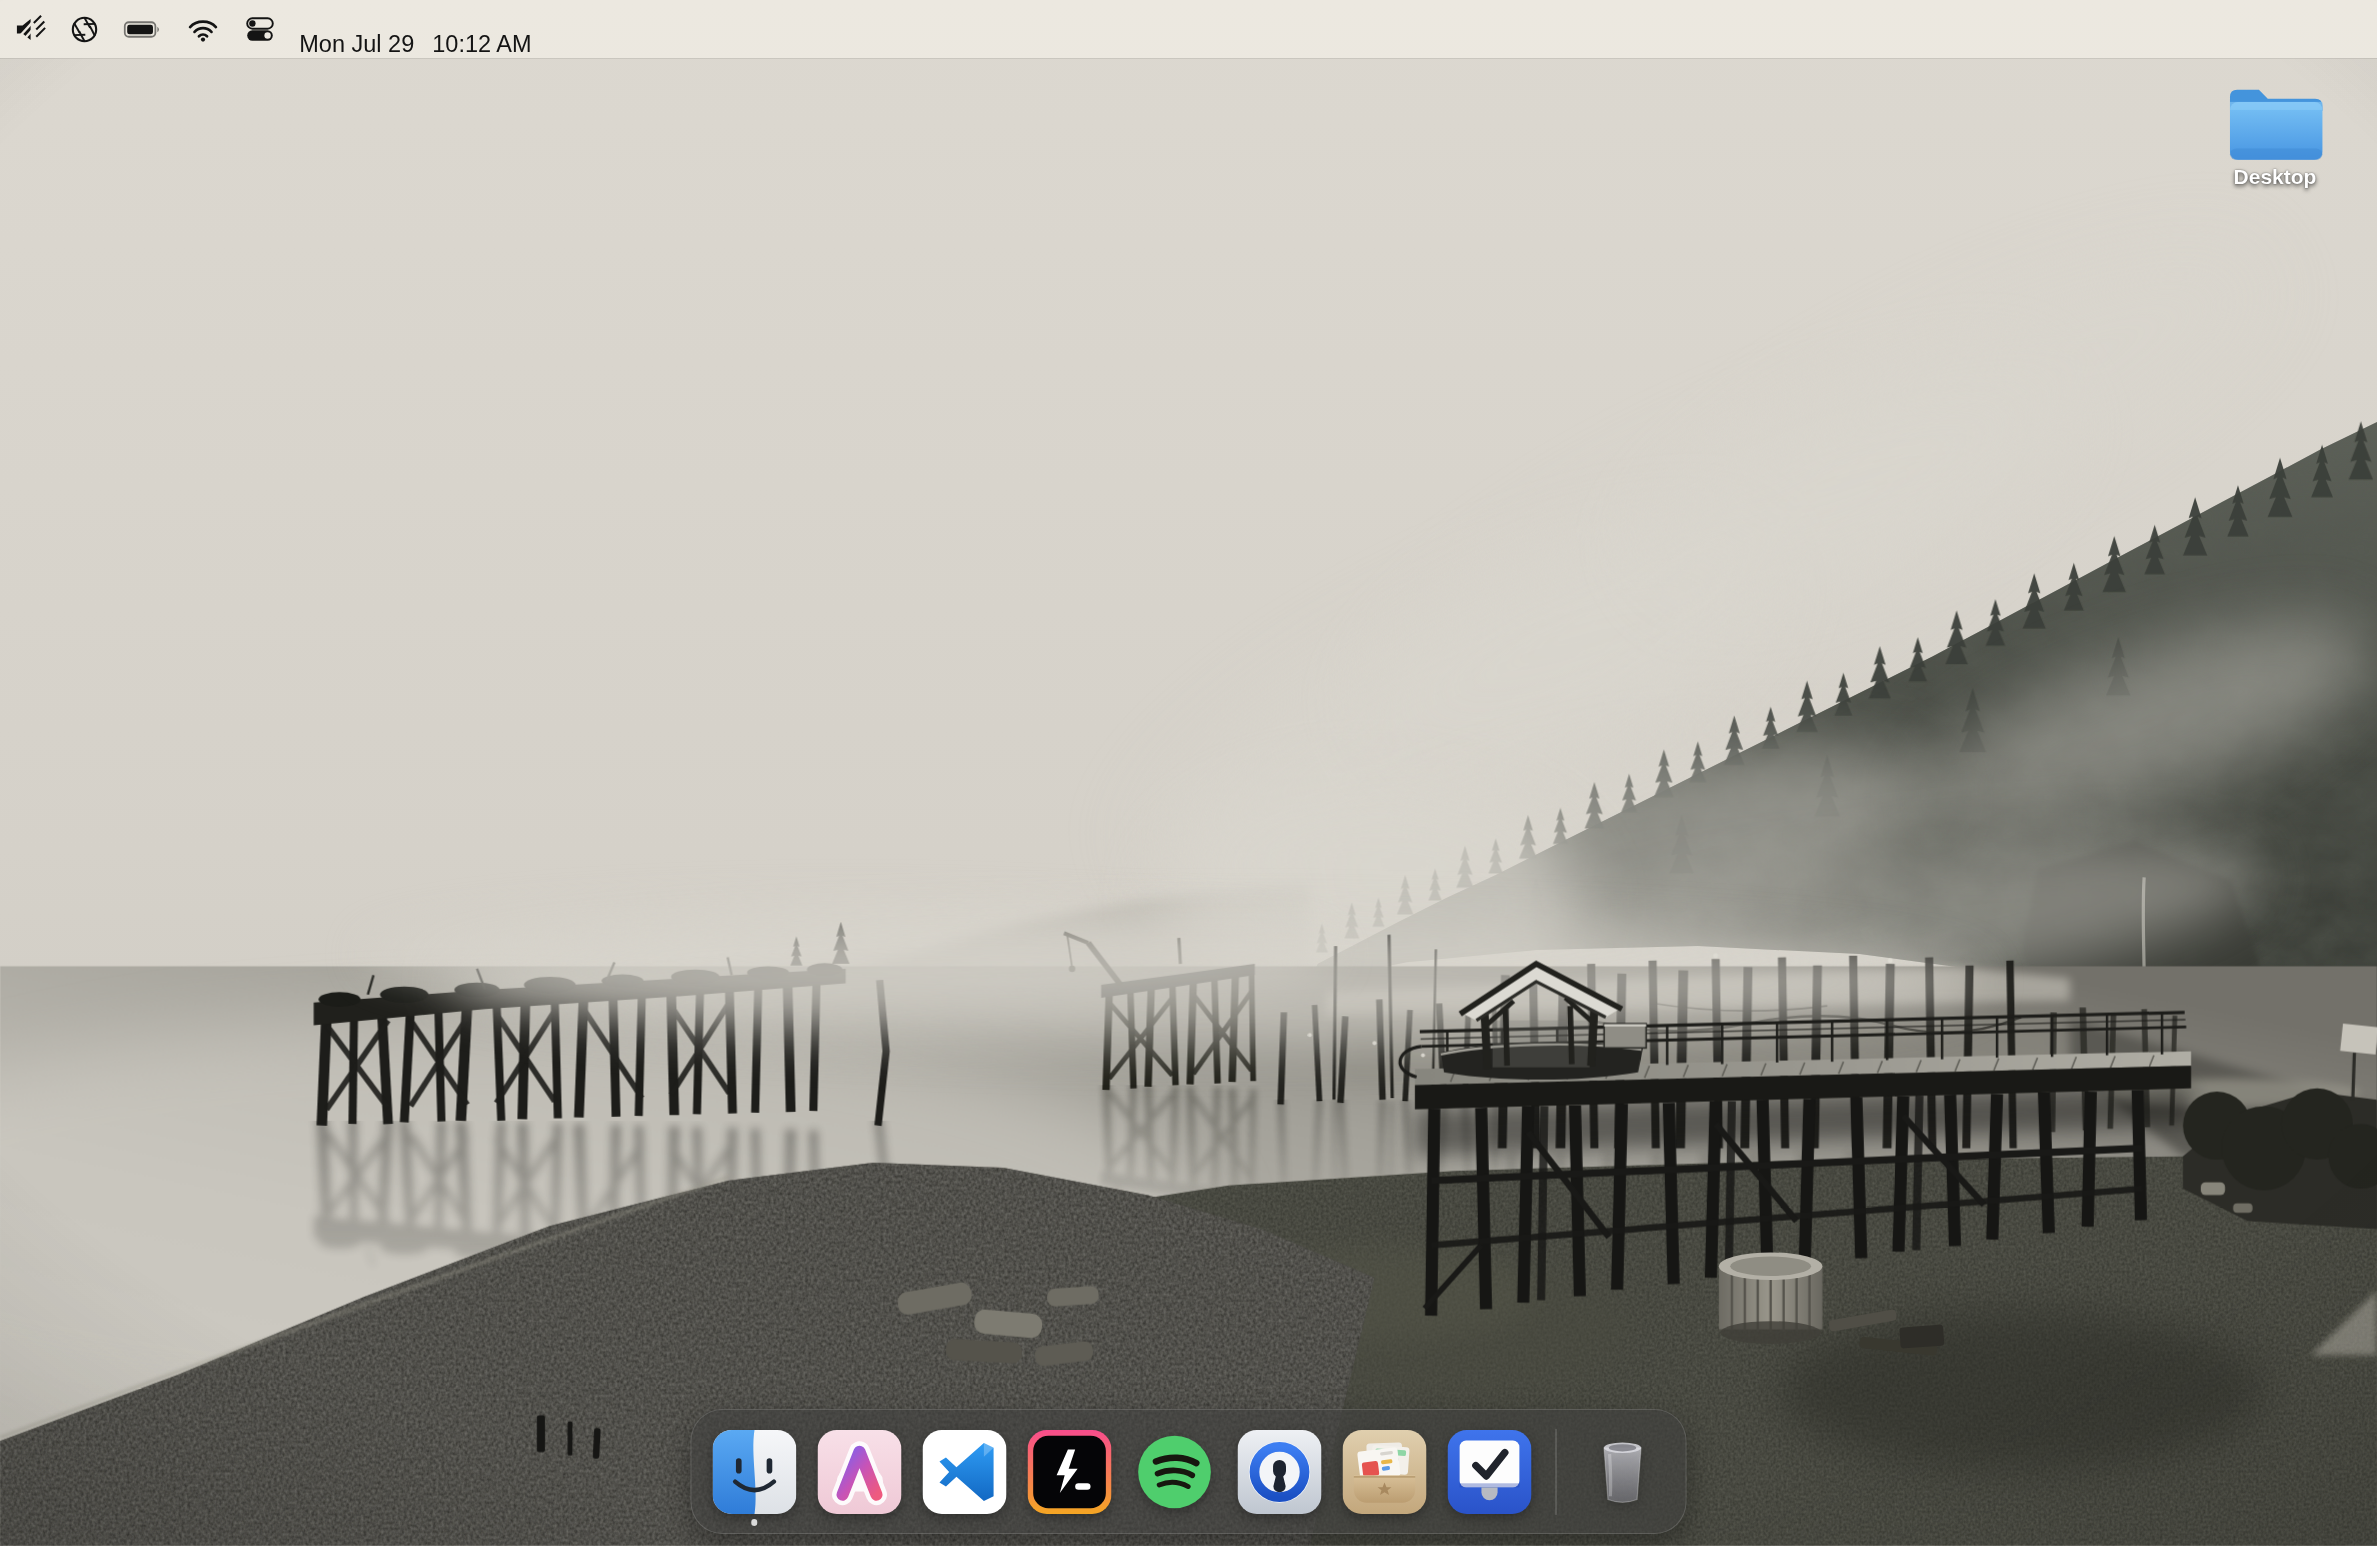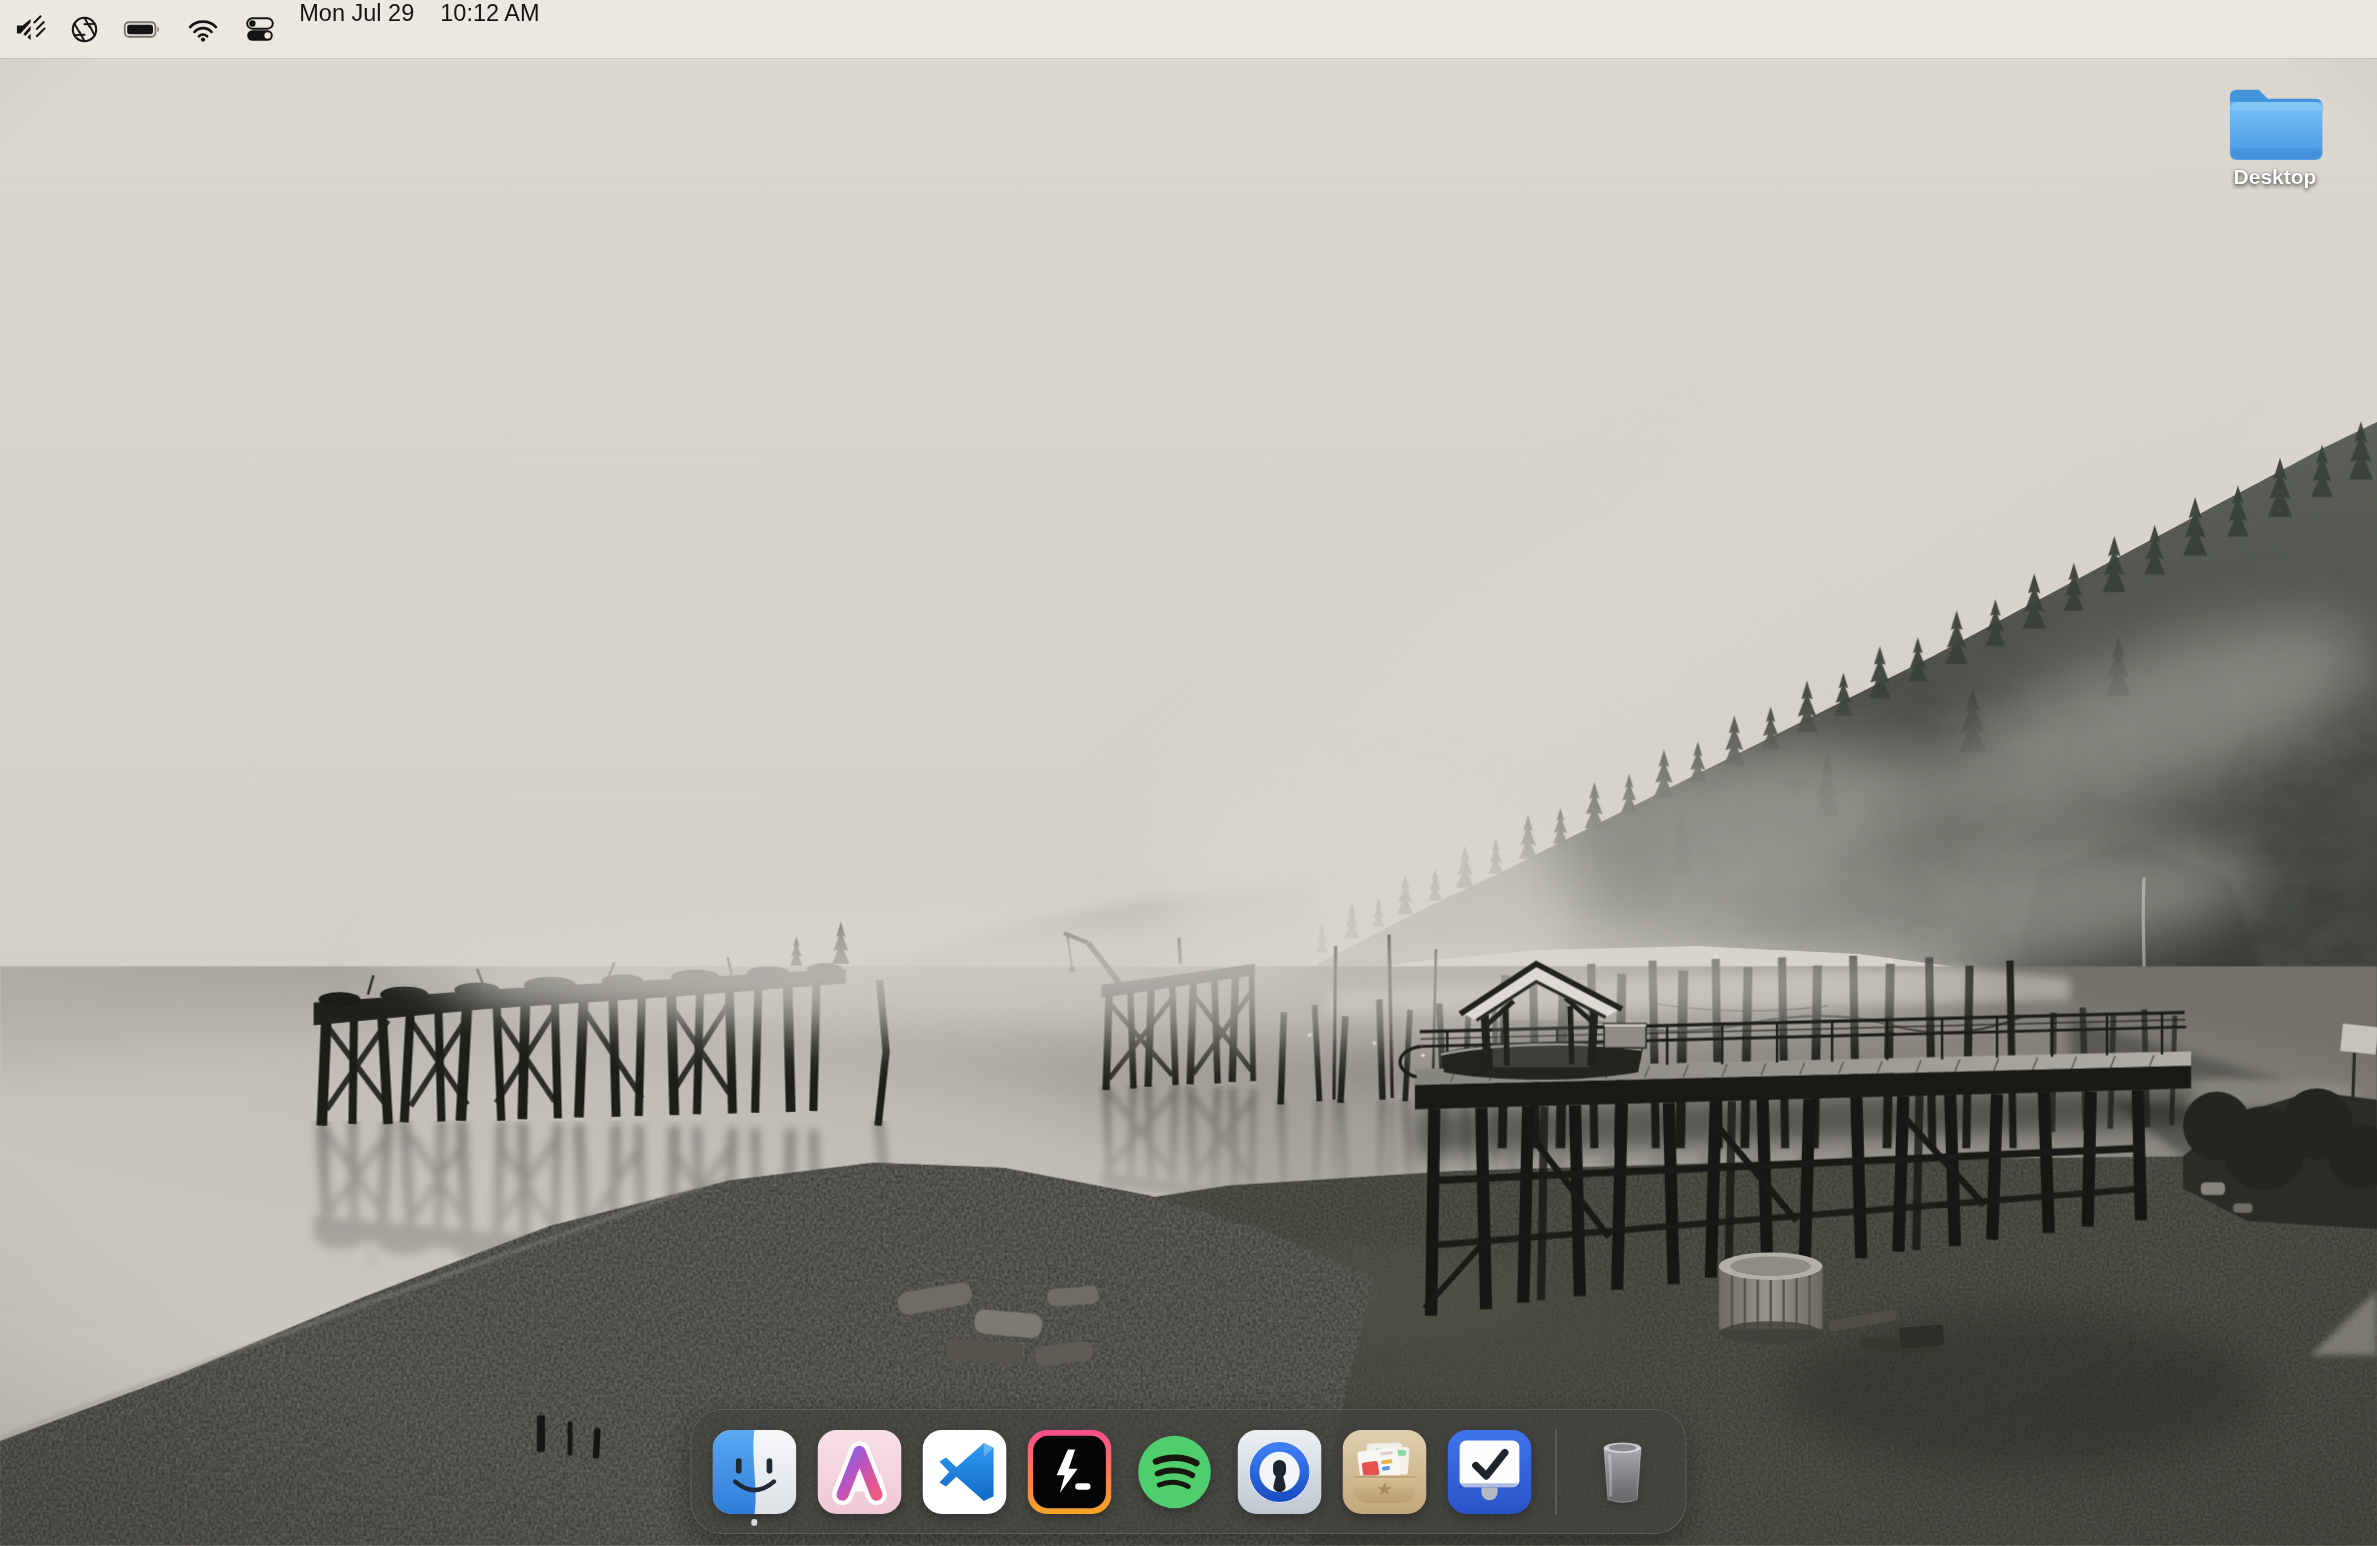--- a/index.html
+++ b/index.html
@@ -9,24 +9,24 @@
 
   
   #menubar{position:absolute;top:0;left:0;right:0;height:58px;
            background:rgba(237,233,225,0.92);
            display:flex;align-items:center;justify-content:space-between;
            box-shadow:0 0.8px 0 rgba(0,0,0,0.10);z-index:30;}
   .mb-left{display:flex;align-items:center;height:100%;}
   .apple{display:flex;align-items:center;margin:0 6.5px 0 31px;padding:0 9.7px;height:100%;}
   .mi{font-size:23.5px;color:#141414;padding:0 18.6px;line-height:58px;letter-spacing:0.2px;}
   .mi.bold{font-weight:bold;}
-  .mb-right{display:flex;align-items:flex-start;height:100%;padding-right:19px;}
+  .mb-right{display:flex;align-items:flex-end;height:100%;padding-right:19px;}
   .st{display:flex;align-items:center;height:100%;padding:0 12px;}
   .clock{font-size:23.5px;color:#141414;margin-left:11.3px;display:flex;}
-  .clock .t{margin-left:26px;}
+  .clock .t{margin-left:18px;}
 
   
   .desk-icon{position:absolute;top:81px;left:2217px;width:116px;z-index:20;
              display:flex;flex-direction:column;align-items:center;}
   .desk-icon .label{margin-top:2px;font-size:21px;font-weight:bold;color:#fff;
              text-shadow:0 1.6px 4px rgba(0,0,0,.65),0 0 1.6px rgba(0,0,0,.5);}
 
   
   #dock{position:absolute;left:50%;transform:translateX(-50%);bottom:12px;height:123px;
         display:flex;align-items:center;gap:21px;padding:0 21px;

